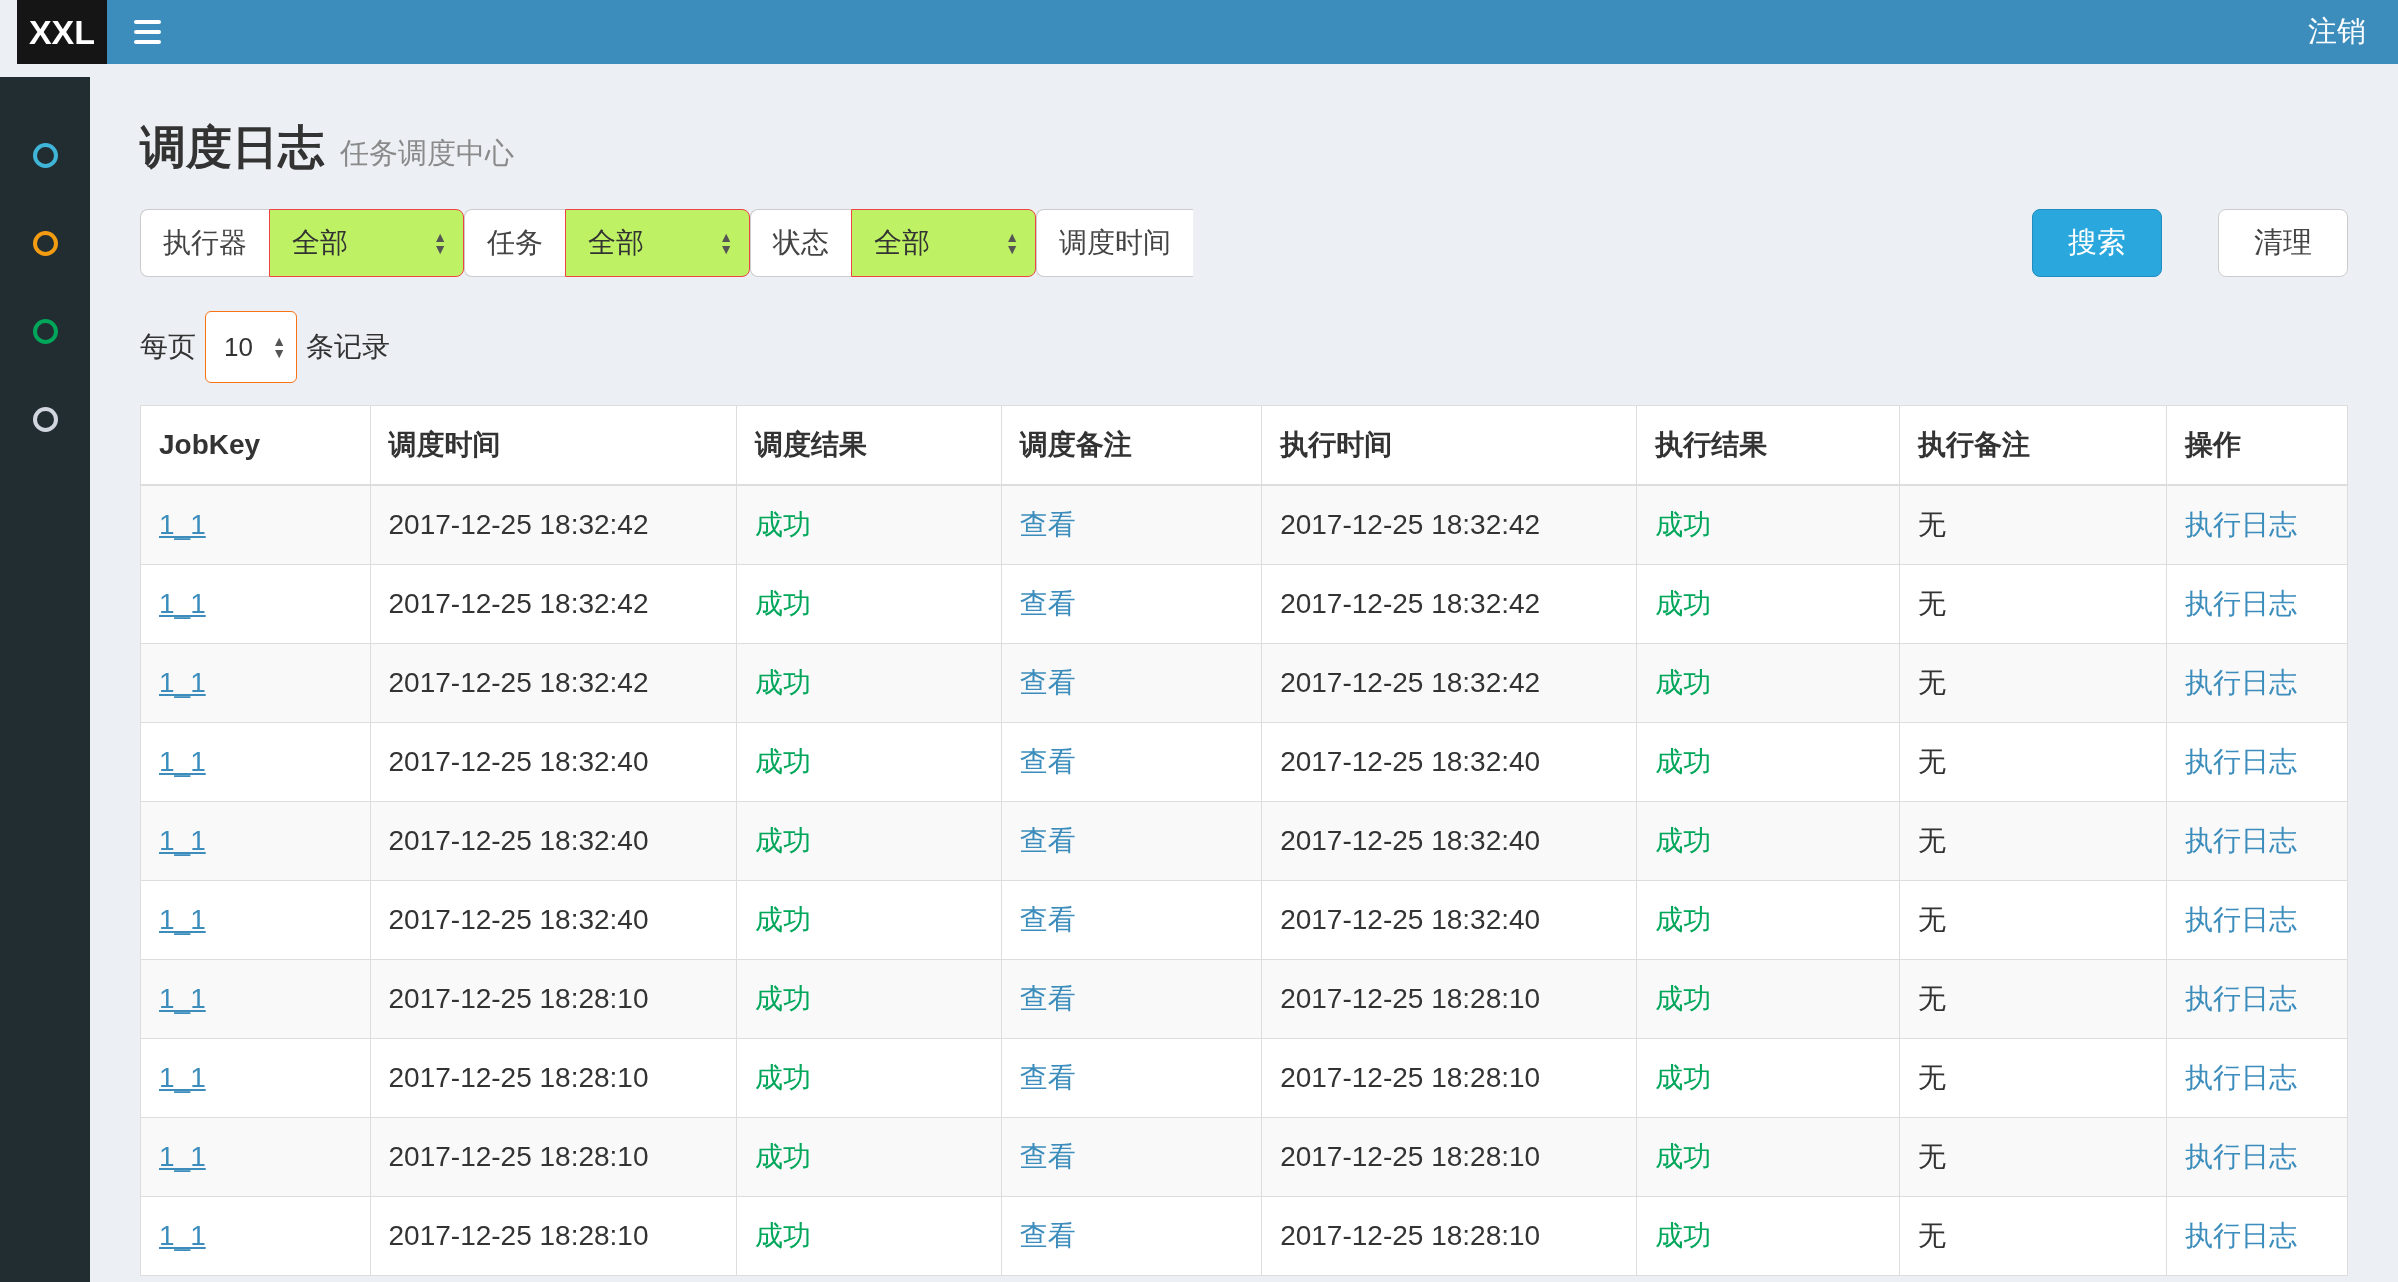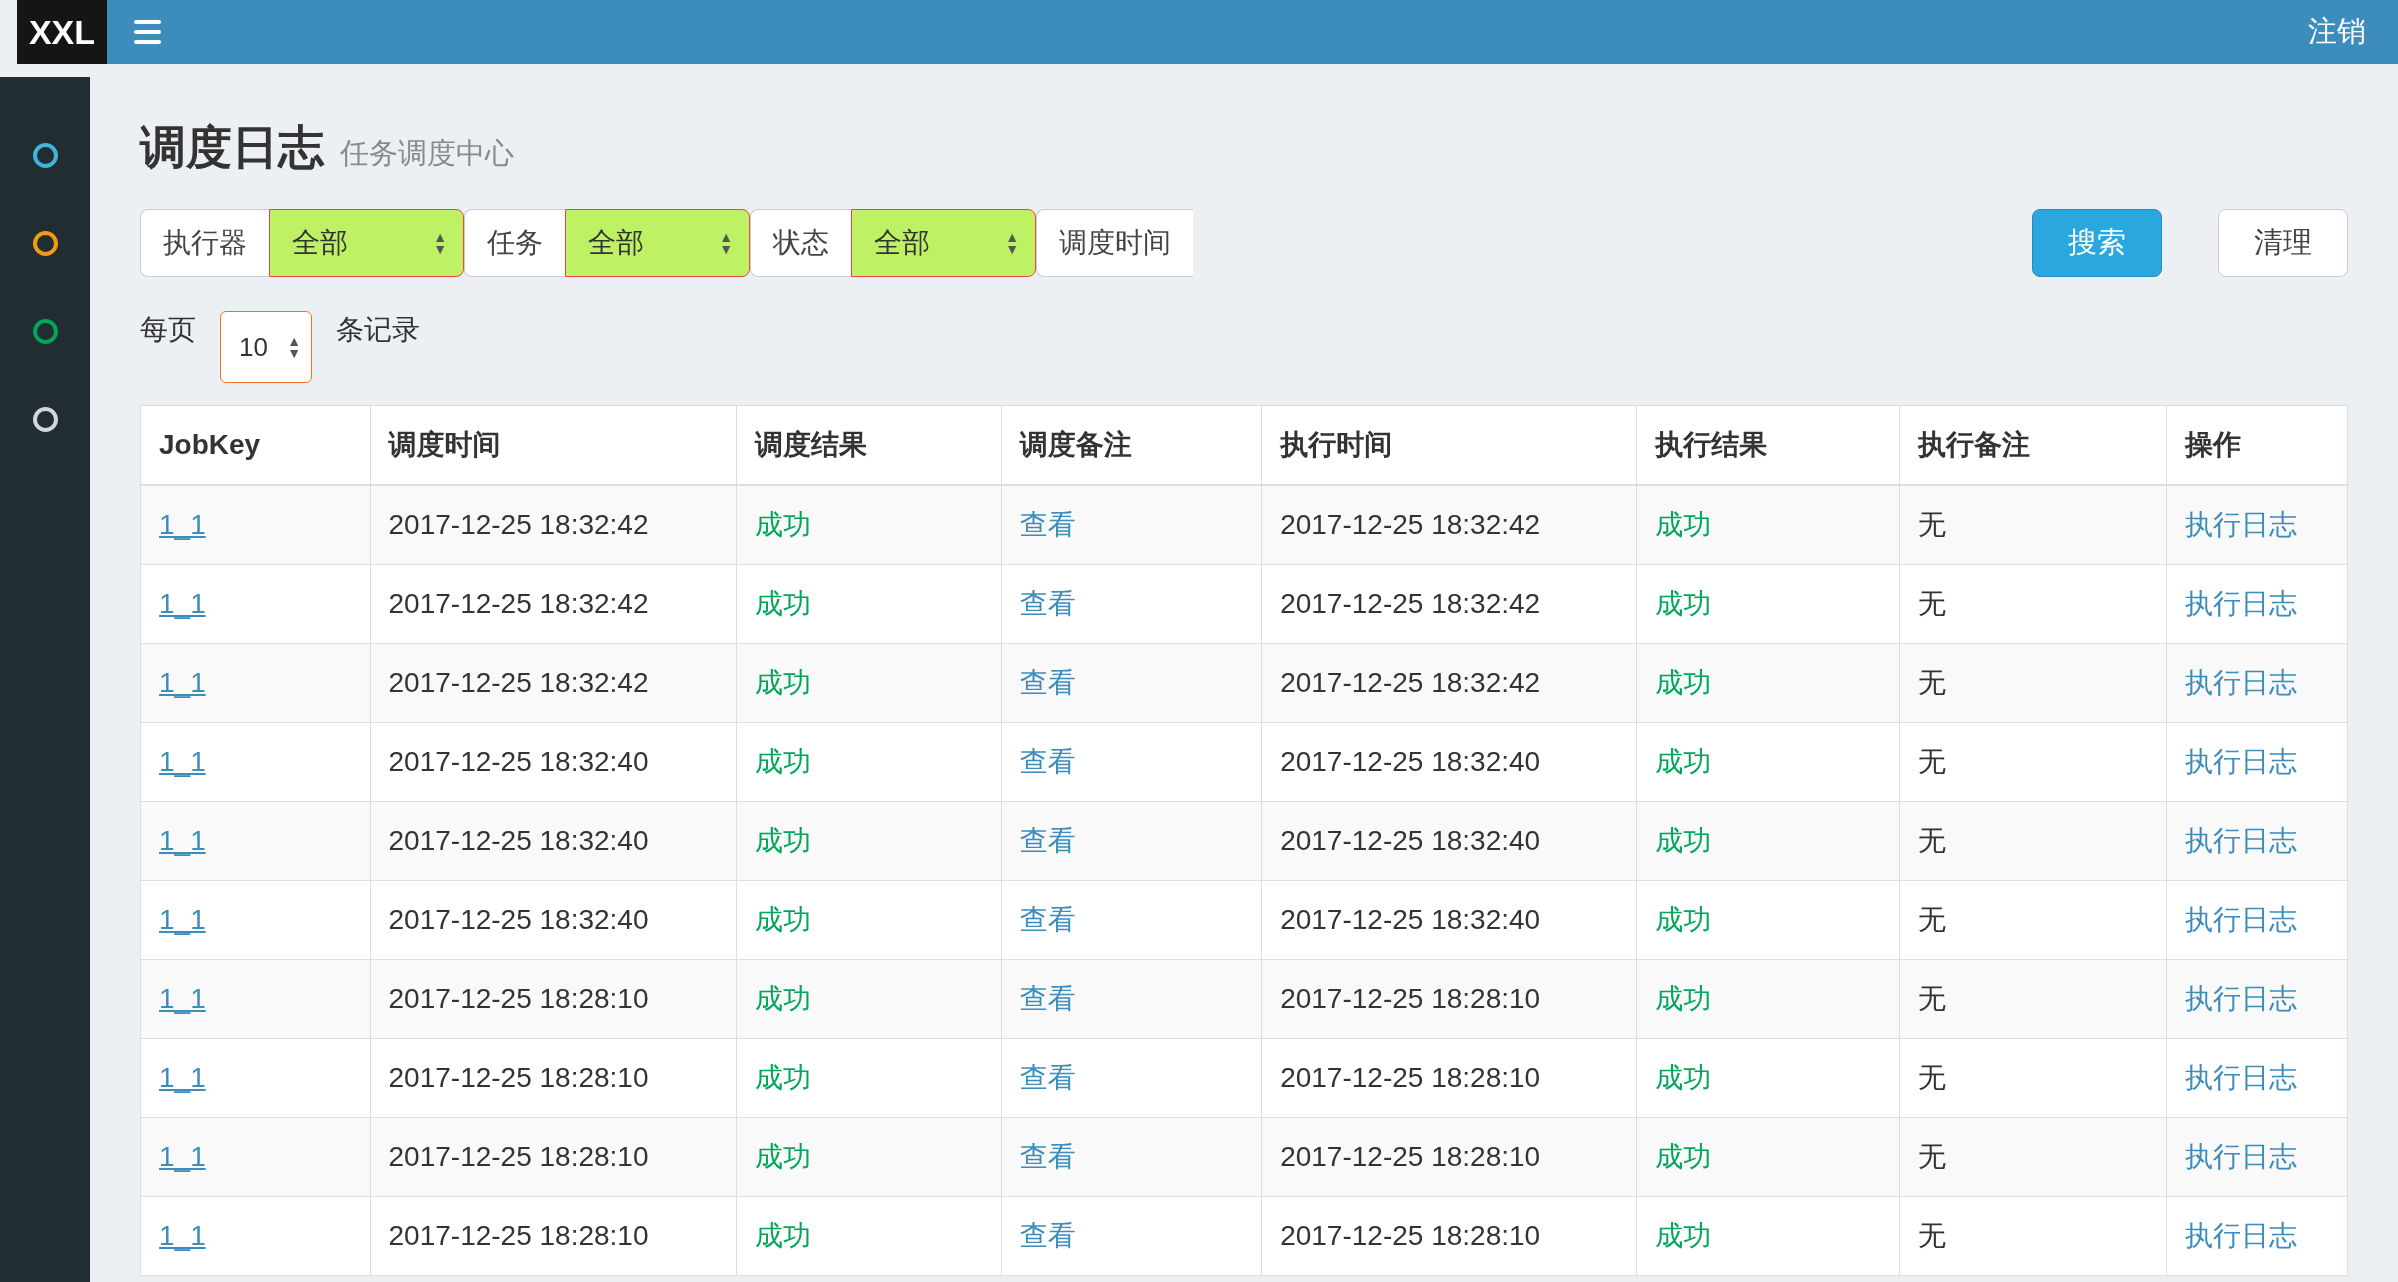--- a/index.html
+++ b/index.html
@@ -67,21 +67,21 @@
   .filter-buttons { margin-left:auto; display:flex; gap:56px; }
   .btn {
     height:68px; width:130px; border-radius:8px; font-size:29px;
     display:flex; align-items:center; justify-content:center; cursor:pointer;
     font-family:inherit;
   }
   .btn-search { background:var(--search-btn-bg,#2aa8dd); border:1px solid var(--search-btn-border,#1f8dbf); color:#fff; }
   .btn-clear  { background:#fff; border:1px solid #ccc; color:#444; }
 
   
-  .page-size-row { display:flex; align-items:flex-start; gap:24px; margin:34px 0 22px; }
+  .page-size-row { display:flex; align-items:center; gap:9px; margin:34px 0 22px; }
   .select-small { width:92px; height:72px; border:1px solid #f97316; border-radius:6px;
     background:#fff; display:flex; align-items:center; justify-content:space-between;
     padding:0 10px 0 18px; font-size:26px; cursor:pointer; }
 
   
   .log-table { width:100%; border-collapse:collapse; background:#fff; }
   .log-table th, .log-table td {
     border:1px solid #ddd; text-align:left; font-size:28px;
     padding:20px 18px; white-space:nowrap;
   }

